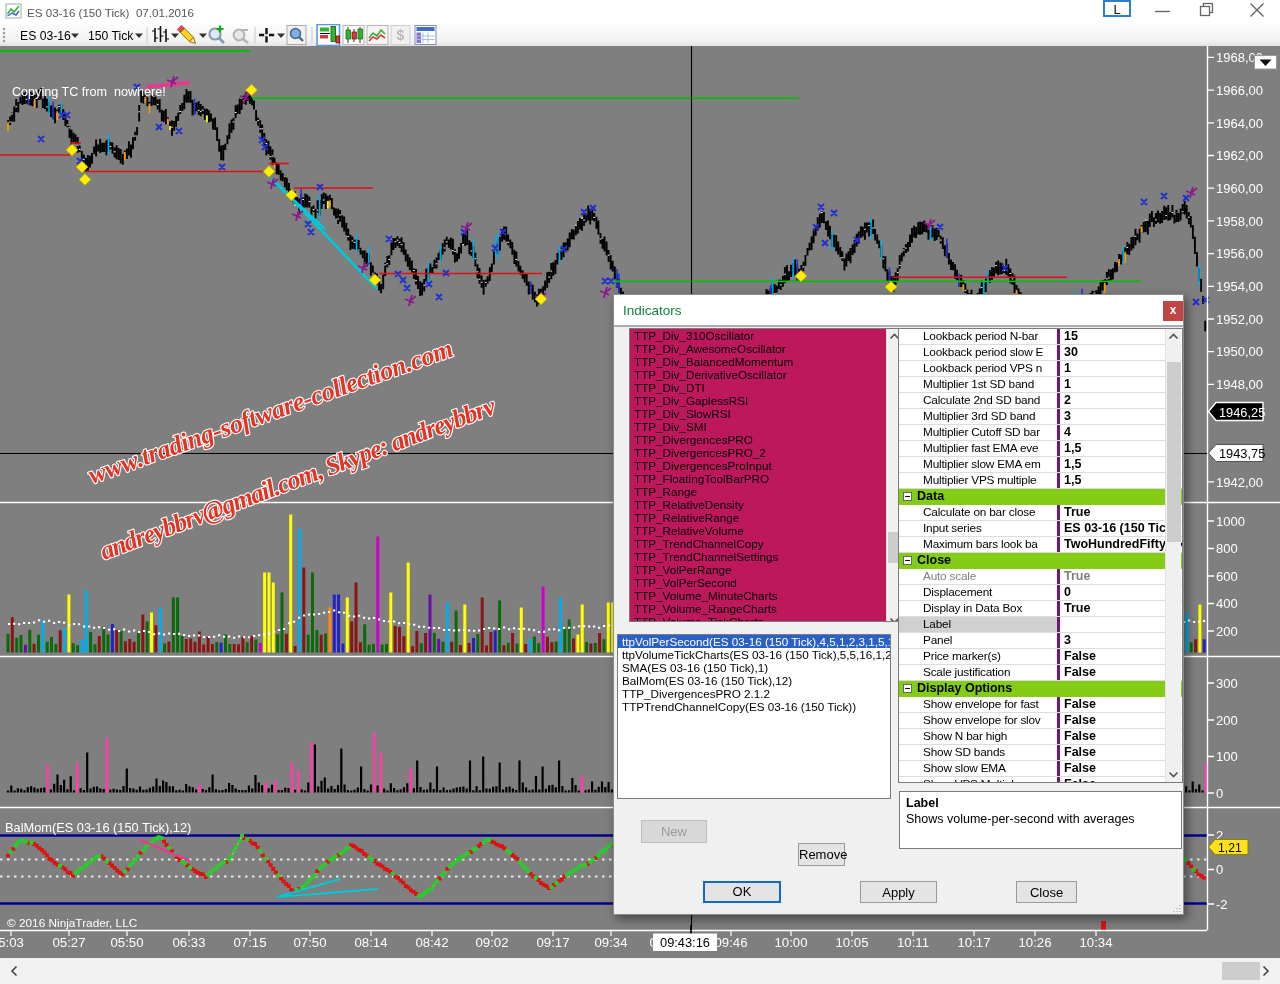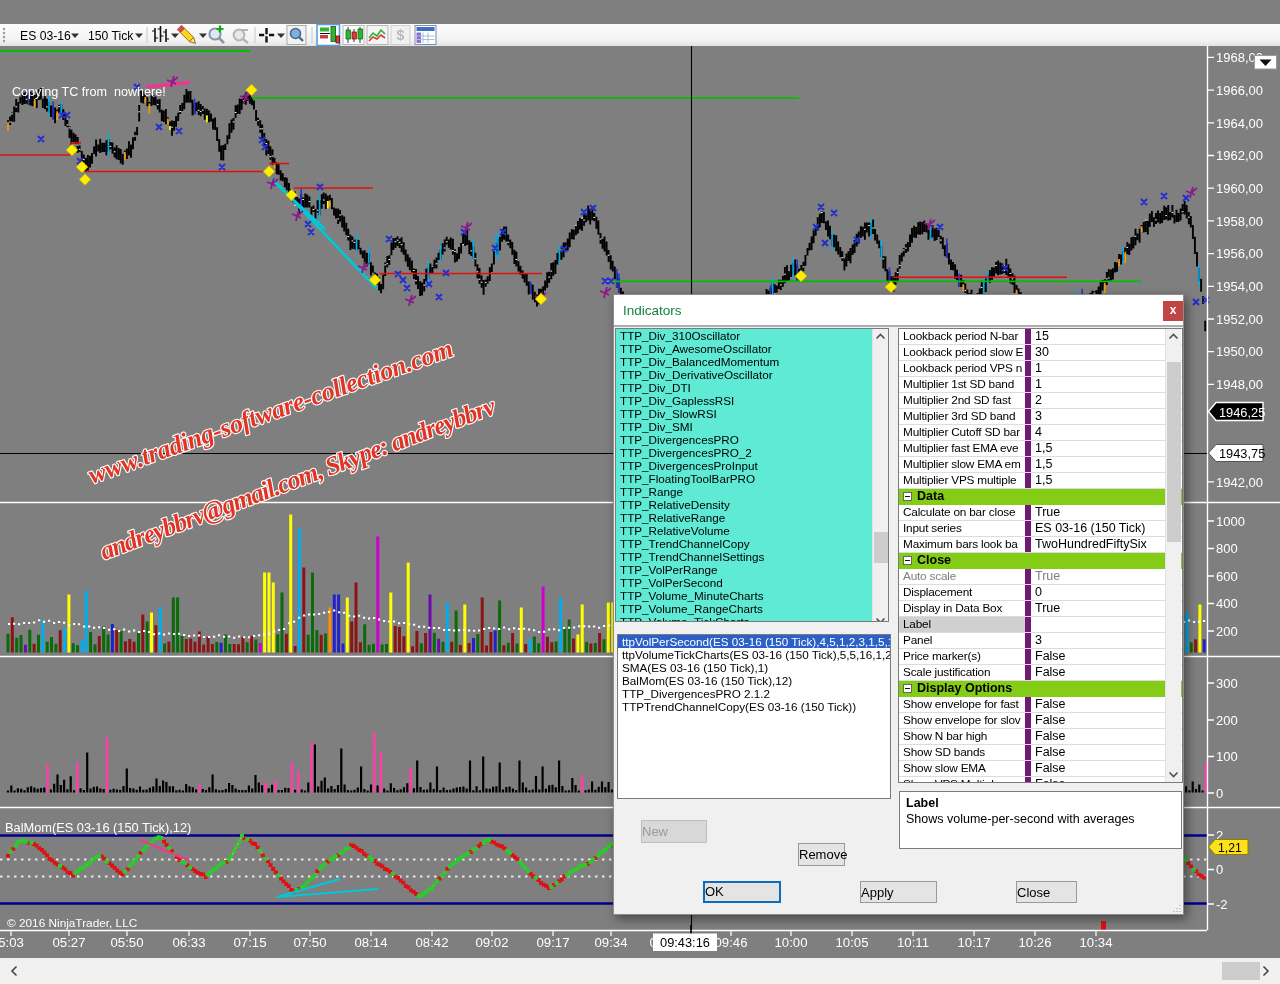--- a/index.html
+++ b/index.html
@@ -1,50 +1,63 @@
 <!DOCTYPE html>
 <html><head><meta charset="utf-8"><style>
 *{margin:0;padding:0;box-sizing:border-box}
 body{font-family:"Liberation Sans",sans-serif;width:1280px;height:984px;overflow:hidden}
 #win{position:relative;width:1280px;height:984px;background:#7f7f7f;overflow:hidden}
 #dlg{position:absolute;left:613px;top:294px;width:571px;height:621px;background:#f0f0f0;
  border:1px solid #8c8c8c;box-shadow:3px 4px 10px rgba(0,0,0,.45);font-size:12px}
 #xbtn{position:absolute;left:549px;top:6px;width:20px;height:20px;background:#c14545;
  color:#fff;font-weight:bold;font-size:12px;text-align:center;line-height:19px}
-#list1{position:absolute;left:1px;top:33px;width:274px;height:294px;background:#5eead4;
+#list1{position:absolute;left:15px;top:33px;width:274px;height:294px;background:#be185d;
  border:1px solid #7b7b7b;overflow:hidden}
 #list2{position:absolute;left:3px;top:339px;width:274px;height:165px;background:#fff;
  border:1px solid #7b7b7b;overflow:hidden}
 .li{height:13px;line-height:13px;padding-left:4px;white-space:pre;overflow:hidden;font-size:11.7px}
 .li.sel{background:#2b60c8;color:#fff}
 .sbar{position:absolute;width:16px;background:#f0f0f0;border-left:1px solid #e2e2e2}
 .sarr{position:absolute;left:0;width:15px;height:16px;background:#f0f0f0}
 .sthumb{position:absolute;left:1px;width:14px;background:#cdcdcd}
 .btn{position:absolute;background:#e4e4e4;border:1px solid #999;font-size:13px;
- line-height:21px;color:#000}
+ text-align:center;line-height:21px;color:#000}
 .btn.dis{background:#d8d8d8;border-color:#bdbdbd;color:#9b9b9b}
 #pgrid{position:absolute;left:284px;top:33px;width:285px;height:455px;background:#fff;
  border:1px solid #7b7b7b;overflow:hidden}
 .row{height:16px;display:flex;border-bottom:1px solid #dcdcdc;background:#fff}
 .row.cat{background:#84cc16;border-bottom:none;line-height:15px;font-size:12.5px}
 .row.cat b{padding-left:3px}
 .mn{display:inline-block;width:9px;height:9px;border:1px solid #666;background:#fff;
  margin:3px 2px 0 4px;position:relative}
 .mn::after{content:"";position:absolute;left:1px;top:3px;width:5px;height:1px;background:#111}
-.nm{width:132px;padding-left:4px;line-height:15px;overflow:hidden;white-space:pre;
- border-right:6px solid #701a75;font-size:11.8px;letter-spacing:-0.2px}
+.nm{width:161px;padding-left:24px;line-height:15px;overflow:hidden;white-space:pre;
+ border-right:3px solid #701a75;font-size:11.8px;letter-spacing:-0.2px}
 .nm.lbl{background:#d0d0d0}
-.vl{flex:1;padding-left:4px;line-height:15px;font-weight:normal;font-size:12.5px;
+.vl{flex:1;padding-left:4px;line-height:15px;font-weight:bold;font-size:12.5px;
  overflow:hidden;white-space:pre}
 .gry{color:#7f7f7f}
 #lblbox{position:absolute;left:285px;top:496px;width:283px;height:58px;background:#fff;
  border:1px solid #7b7b7b;padding:3px 6px;font-size:12.5px;line-height:16px}
 </style></head>
 <body>
 <div id="win">
+<div style="position:absolute;left:0;top:0;width:1280px;height:24px;background:#fff">
+      <svg width="1280" height="24" style="position:absolute;left:0;top:0">
+        <rect x="6" y="4" width="15" height="14" fill="#fff" stroke="#98a8b8"></rect>
+        <polyline points="7.5,14 11,9 14,12 19,6" fill="none" stroke="#2fb52f" stroke-width="1.6"></polyline>
+        <polyline points="7.5,16 12,13 16,15 19,11" fill="none" stroke="#3c64c8" stroke-width="1.4"></polyline>
+        <line x1="1155" y1="11.5" x2="1170" y2="11.5" stroke="#666" stroke-width="1.4"></line>
+        <rect x="1203.5" y="3.5" width="9" height="9" fill="#fff" stroke="#666" stroke-width="1.3"></rect>
+        <rect x="1200.5" y="6.5" width="9" height="9" fill="#fff" stroke="#666" stroke-width="1.3"></rect>
+        <path d="M1250.5 3.5 L1263.5 16.5 M1263.5 3.5 L1250.5 16.5" stroke="#666" stroke-width="1.4"></path>
+      </svg>
+      <span style="position:absolute;left:27px;top:6px;font-size:11.6px;color:#565656;white-space:pre">ES 03-16 (150 Tick)  07.01.2016</span>
+      <div style="position:absolute;left:1103px;top:0px;width:28px;height:17px;border:2px solid #2d7dd2;background:#fcfcfc;color:#111;font-size:13px;text-align:center;line-height:16px">L</div>
+    </div>
 <svg width="1280" height="22" style="position:absolute;left:0;top:24px">
       <defs>
         <linearGradient id="tbg" x1="0" y1="0" x2="0" y2="1">
           <stop offset="0" stop-color="#fdfdfd"></stop>
           <stop offset="0.75" stop-color="#f2f2f2"></stop>
           <stop offset="1" stop-color="#e3e3e3"></stop>
         </linearGradient>
       </defs>
       <rect x="0" y="0" width="1280" height="22" fill="url(#tbg)"></rect>
       <circle cx="4" cy="5" r="1.2" fill="#9a9a9a"></circle>
@@ -300,21 +313,21 @@
         </div>
         <div class="row">
           <div class="nm">Lookback period VPS n</div>
           <div class="vl">1</div>
         </div>
         <div class="row">
           <div class="nm">Multiplier 1st SD band</div>
           <div class="vl">1</div>
         </div>
         <div class="row">
-          <div class="nm">Multiplier 2nd SD fast</div>
+          <div class="nm">Calculate 2nd SD band</div>
           <div class="vl">2</div>
         </div>
         <div class="row">
           <div class="nm">Multiplier 3rd SD band</div>
           <div class="vl">3</div>
         </div>
         <div class="row">
           <div class="nm">Multiplier Cutoff SD bar</div>
           <div class="vl">4</div>
         </div>

